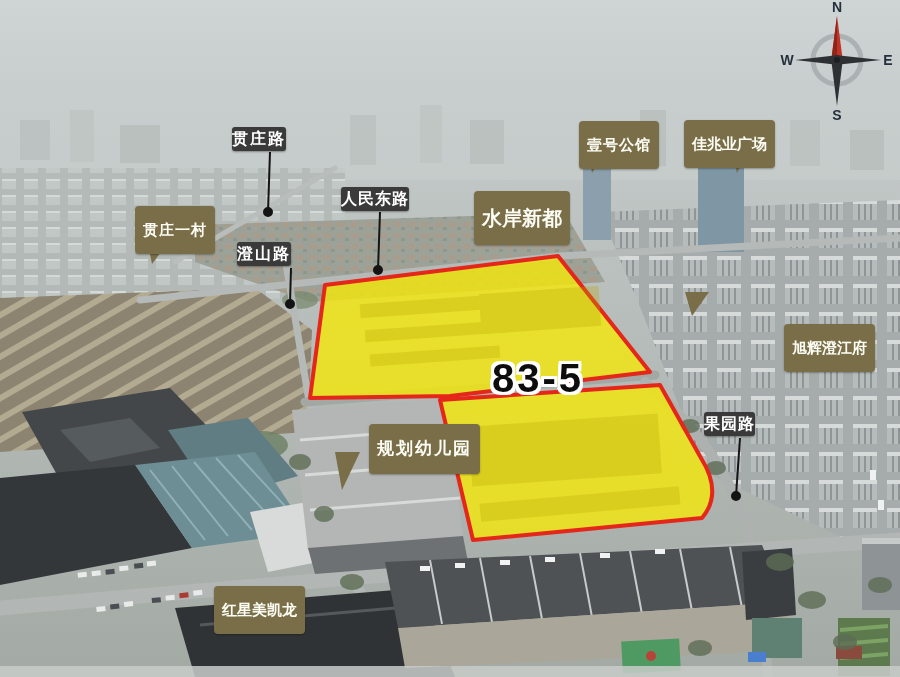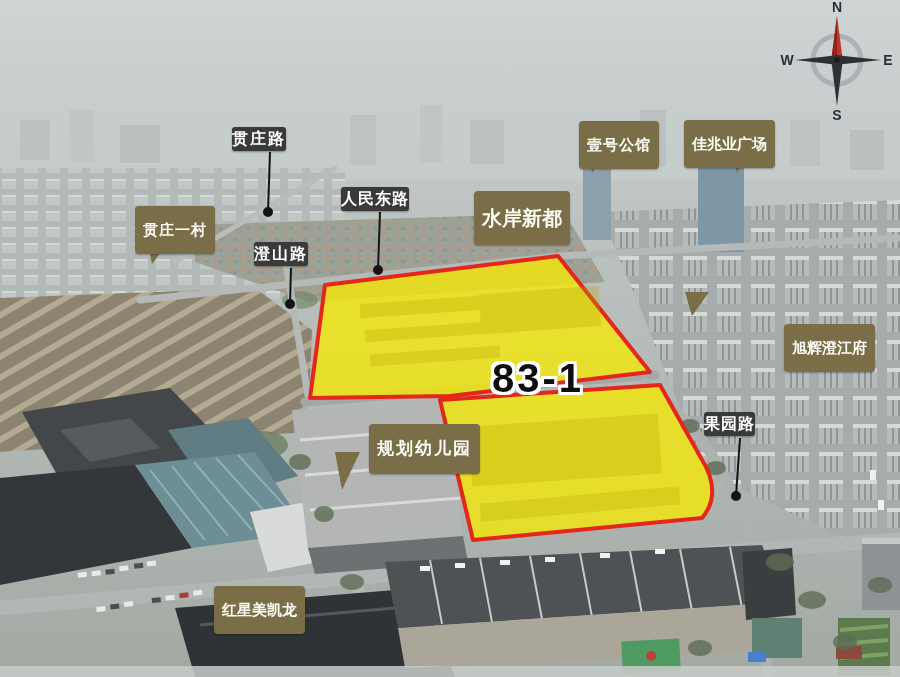--- a/index.html
+++ b/index.html
@@ -242,26 +242,26 @@
       <circle r="3" fill="#1d1f21"></circle>
       <text class="compass-letter" x="0" y="-48" text-anchor="middle">N</text>
       <text class="compass-letter" x="0" y="60" text-anchor="middle">S</text>
       <text class="compass-letter" x="-50" y="5" text-anchor="middle">W</text>
       <text class="compass-letter" x="51" y="5" text-anchor="middle">E</text>
     </g>
   </svg>
 
   <div class="road-label" style="left:232px;top:127px;">贯庄路</div>
   <div class="road-label" style="left:341px;top:187px;letter-spacing:1px;">人民东路</div>
-  <div class="road-label" style="left:254px;top:242px;">澄山路</div>
+  <div class="road-label" style="left:237px;top:242px;">澄山路</div>
   <div class="road-label" style="left:704px;top:412px;letter-spacing:1px;">果园路</div>
 
   <div class="bubble" style="left:135px;top:206px;">贯庄一村</div>
   <div class="bubble" style="left:579px;top:121px;">壹号公馆</div>
   <div class="bubble" style="left:684px;top:120px;letter-spacing:0;">佳兆业广场</div>
   <div class="bubble" style="left:474px;top:191px;font-size:20px;letter-spacing:0;">水岸新都</div>
   <div class="bubble" style="left:784px;top:324px;letter-spacing:0;">旭辉澄江府</div>
   <div class="bubble" style="left:321px;top:424px;font-size:17px;letter-spacing:2px;margin-left:48px;">规划幼儿园</div>
   <div class="bubble" style="left:214px;top:586px;letter-spacing:0;">红星美凯龙</div>
 
-  <div id="parcel-id">83-1</div>
+  <div id="parcel-id">83-5</div>
 
 </div>
 
 </body></html>

